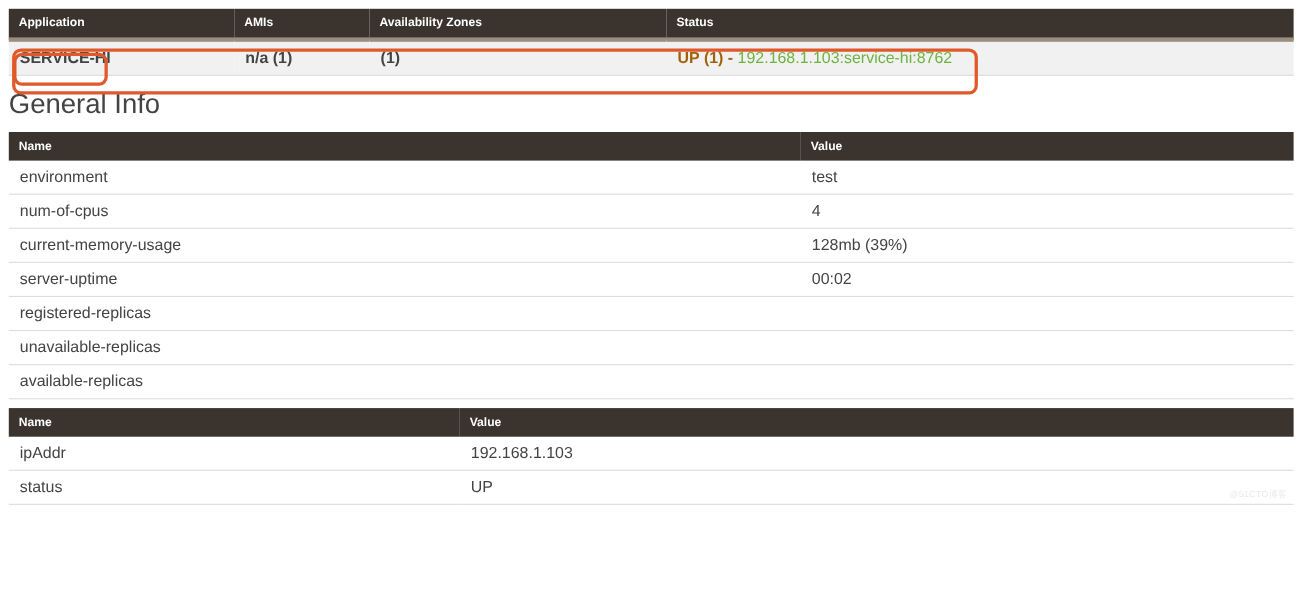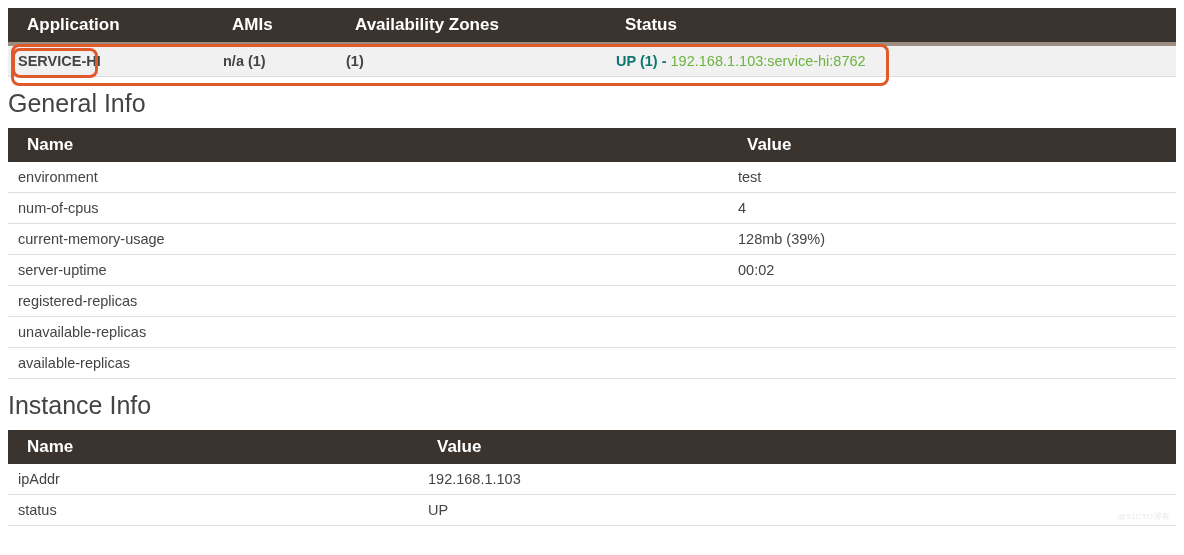--- a/index.html
+++ b/index.html
@@ -14,22 +14,22 @@
     table {
       width: 100%;
       border-collapse: collapse;
       margin-bottom: 8px;
     }
     thead th {
       background: #3a332e;
       color: #fff;
       text-align: left;
       font-weight: 600;
-      padding: 7px 19px;
-      font-size: 17px;
+      padding: 7px 9px;
+      font-size: 11px;
     }
     tbody td {
       padding: 7px 10px;
       font-size: 14.5px;
       color: #444;
       border-bottom: 1px solid #ddd;
     }
     tbody tr:last-child td { border-bottom: 1px solid #ddd; }
     .apps-table thead th { border-bottom: 4px solid #9b8d7f; }
     .apps-table tbody tr td { background: #f1f1f1; }
@@ -37,21 +37,21 @@
       font-size: 25px;
       font-weight: 500;
       color: #444;
       margin: 12px 0 10px 0;
     }
     .status-link {
       color: #6cb33f;
       text-decoration: none;
       text-align: center;
     }
-    .status-prefix { color: #0f766e; }
+    .status-prefix { color: #a16207; }
     
     .hl-box {
       position: absolute;
       border: 3px solid #e0592a;
       border-radius: 8px;
       pointer-events: none;
     }
     .wrap { position: relative; }
     .col-app { width: 205px; }
     .col-amis { width: 123px; }
@@ -130,21 +130,20 @@
           <td>unavailable-replicas</td>
           <td></td>
         </tr>
       <tr>
           <td>available-replicas</td>
           <td></td>
         </tr>
     </tbody>
   </table>
 
-  <h1 class="section">Instance Info</h1>
   <table>
     <thead>
       <tr>
         <th class="ii-name">Name</th>
         <th>Value</th>
       </tr>
     </thead>
     <tbody>
       <tr>
           <td>ipAddr</td>

